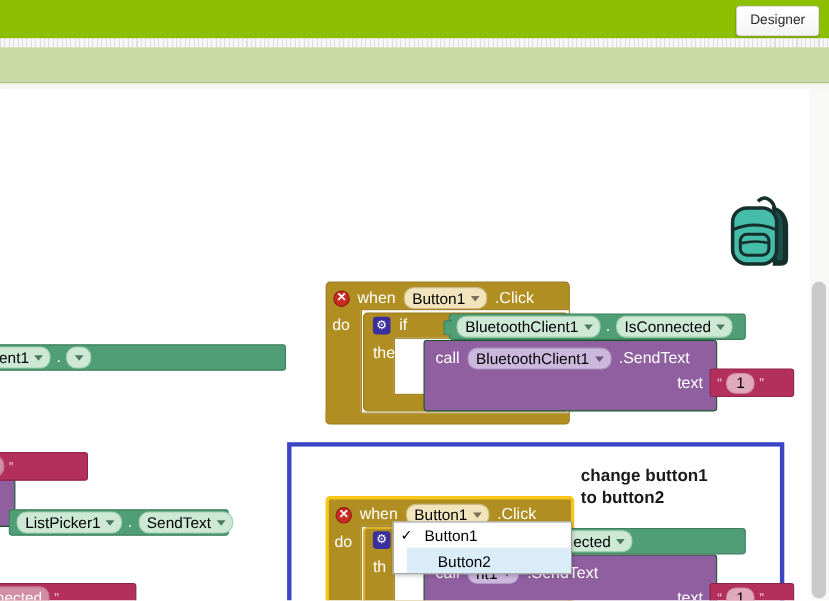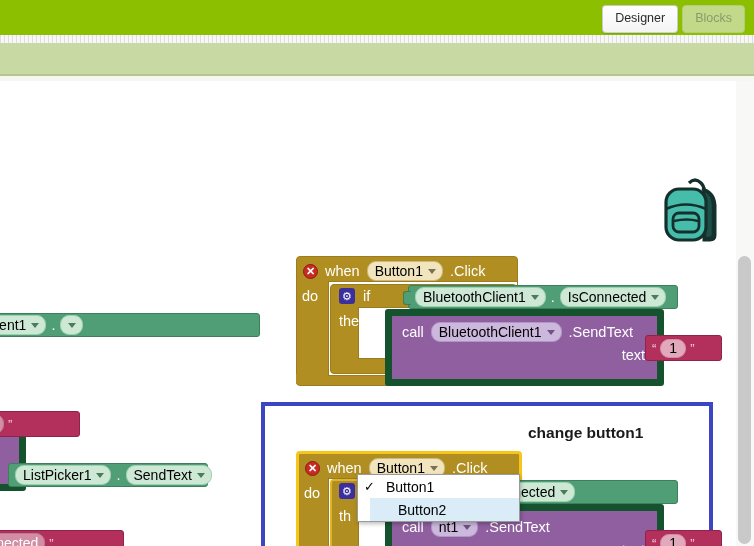--- a/index.html
+++ b/index.html
@@ -164,21 +164,21 @@
     border: 1px solid #3d7e5c;
     border-radius: 3px;
     height: 24px;
     display: flex; align-items: center;
     padding: 0 6px;
     gap: 5px;
     color: #fff; font-size: 14.5px;
   }
   .call {               
     background: #8f5fa0;
-    border: 7px solid #14532d;
+    border: 1px solid #14532d;
     border-radius: 3px;
     color: #fff; font-size: 14.5px;
   }
   .textblk {            
     background: #b3305c;
     border: 1px solid #8f2349;
     border-radius: 3px;
     height: 24px;
     display: flex; align-items: center;
     padding: 0 6px; gap: 4px;
@@ -243,21 +243,20 @@
     background: #c9c9c9;
     border-radius: 7px;
   }
 </style>
 </head>
 <body>
 
 <div id="topbar"></div>
 <div id="view-toggle">
   <div class="vbtn inactive">Designer</div>
-  <div class="vbtn active">Blocks</div>
 </div>
 <div id="stripe"></div>
 <div id="subbar"></div>
 <div id="subbar-edge"></div>
 <div id="gap"></div>
 
 <div id="canvas-border-top"></div>
 <div id="canvas-border-right"></div>
 
 <div id="canvas">
@@ -434,20 +433,21 @@
   </div>
 
   <div class="blk textblk" style="left:645px; top:449px; width:63px; z-index:11;">
     <span class="quote">“</span>
     <span class="field num" style="color:#000; padding:0 8px;">1</span>
     <span class="quote">”</span>
   </div>
 
   <div id="note">
     <div>change button1</div>
+    <div>to button2</div>
   </div>
 
   <div id="selrect"></div>
 
   <div id="dropdown">
     <div class="dd-item">
       <span class="dd-check">✓</span>
       <span>Button1</span>
     </div>
     <div class="dd-item sel">

